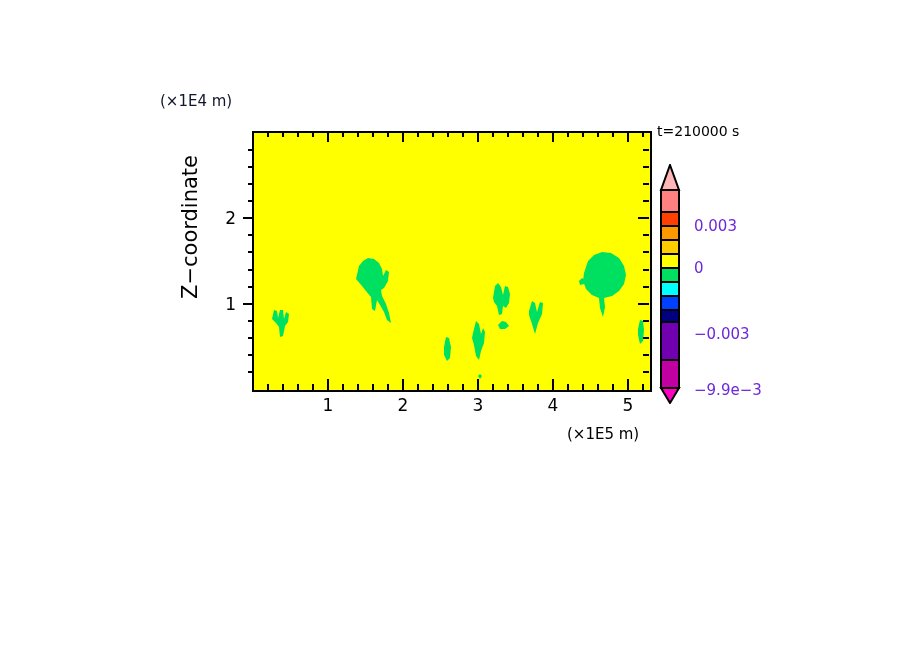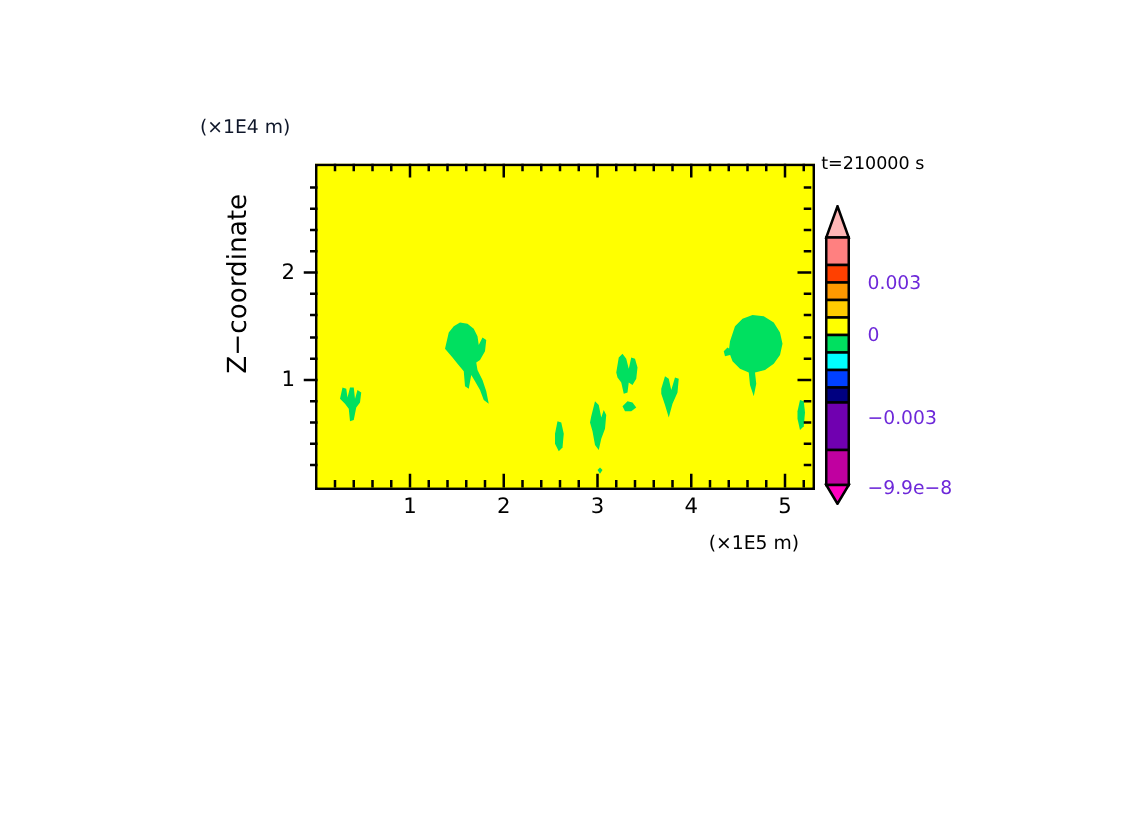--- a/index.html
+++ b/index.html
@@ -273,16 +273,16 @@
       <rect x="3" y="146" width="18" height="12" fill="#000080" stroke="#000000" stroke-width="2"></rect>
       <rect x="3" y="158" width="18" height="38" fill="#7000b0" stroke="#000000" stroke-width="2"></rect>
       <rect x="3" y="196" width="18" height="28" fill="#c000a0" stroke="#000000" stroke-width="2"></rect>
 
       <polygon points="12,239 3,224 21,224" fill="#ff00c0" stroke="#000000" stroke-width="2"></polygon>
     </svg>
 
     <div class="cbar-label" style="left:36px; top:62px;">0.003</div>
     <div class="cbar-label" style="left:36px; top:104px;">0</div>
     <div class="cbar-label" style="left:36px; top:146px;margin-top:24px;">−0.003</div>
-    <div class="cbar-label" style="left:36px; top:226px;">−9.9e−8</div>
+    <div class="cbar-label" style="left:36px; top:226px;">−9.9e−3</div>
   </div>
 
 </div>
 
 </body></html>

